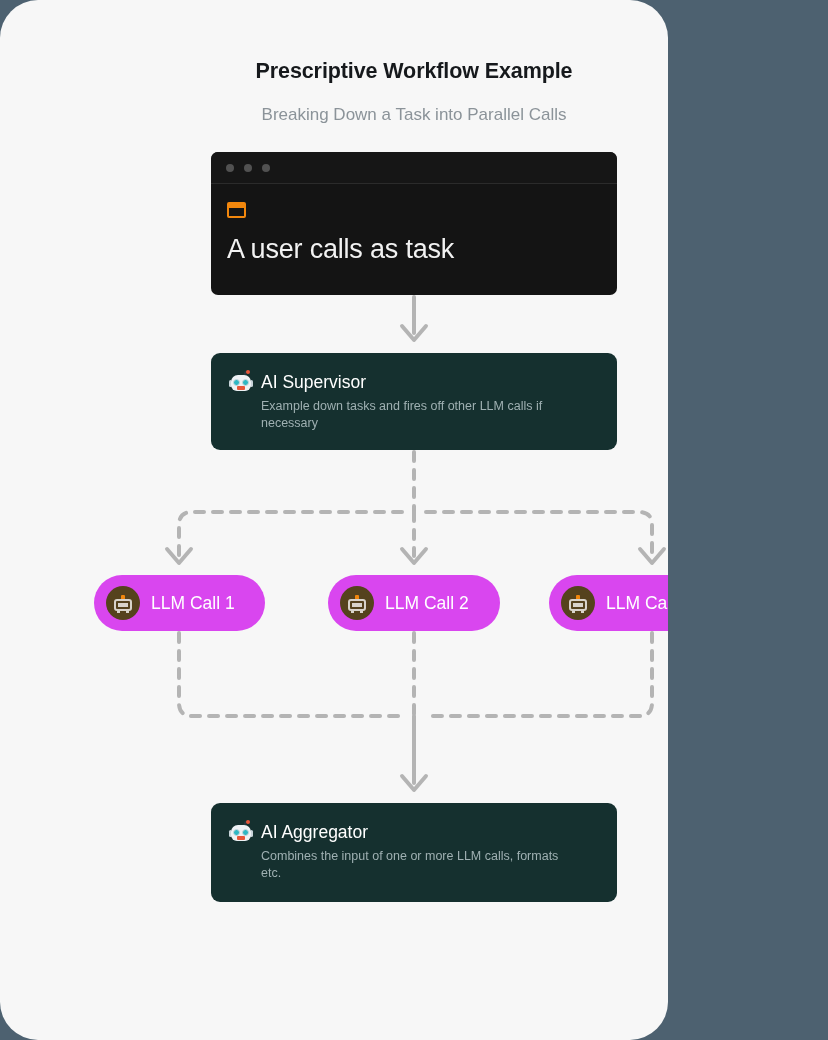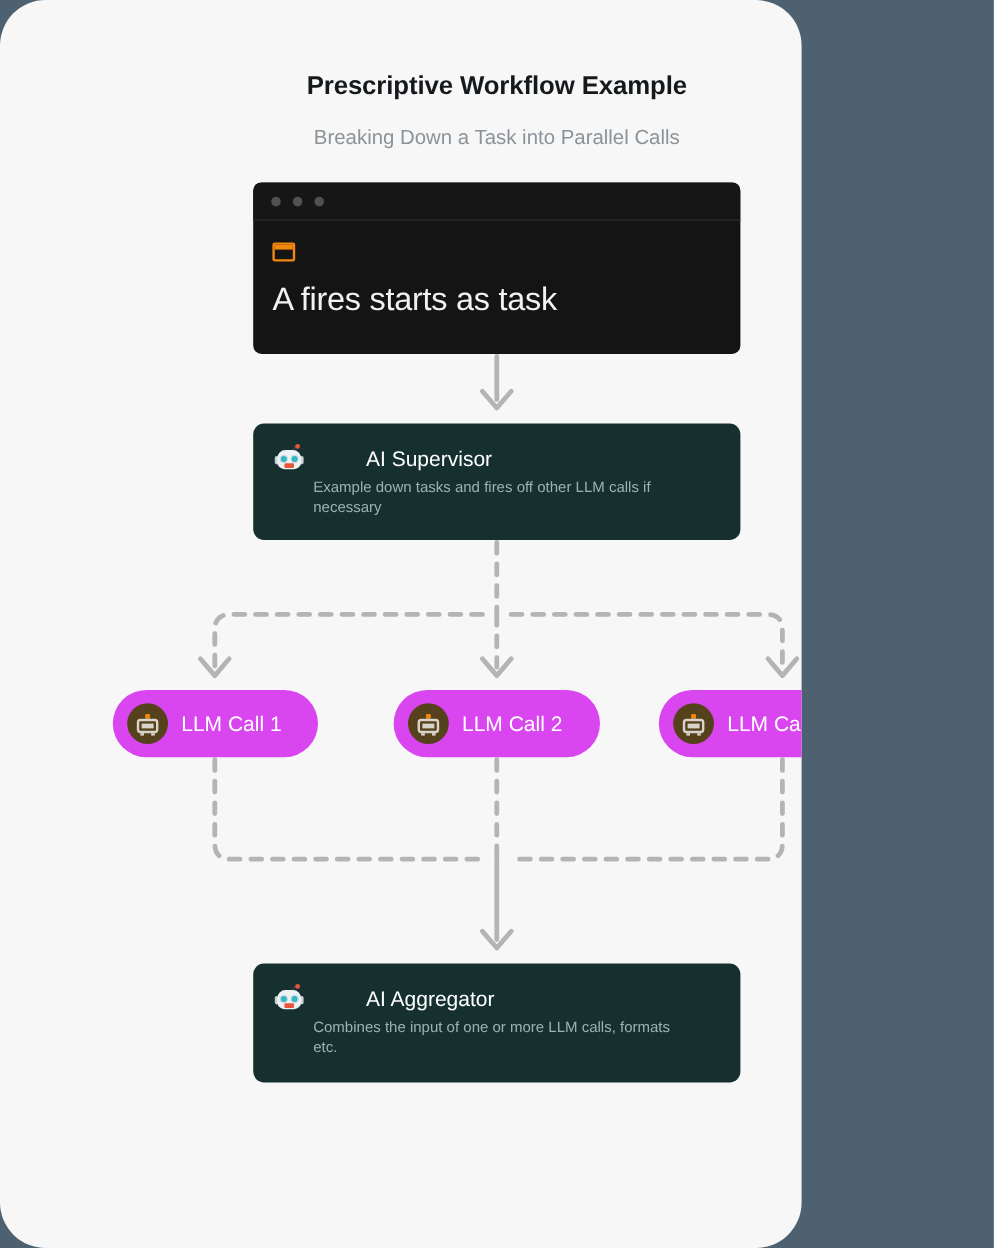--- a/index.html
+++ b/index.html
@@ -113,21 +113,20 @@
   #aggregator-node { top: 803px; height: 99px; }
   .agent-head {
     display: flex;
     align-items: center;
     gap: 9px;
   }
   .agent-name {
     font-size: 17.5px;
     color: #ffffff;
     line-height: 22px;
-    margin-left: 44px;
   }
   .agent-desc {
     margin-top: 5px;
     margin-left: 31px;
     font-size: 12.5px;
     color: #9fb0b2;
     line-height: 17px;
     max-width: 300px;
   }
 
@@ -279,21 +278,21 @@
   </div>
 
   <div class="terminal">
     <div class="terminal-bar">
       <span class="dot"></span>
       <span class="dot"></span>
       <span class="dot"></span>
     </div>
     <div class="terminal-body">
       <div class="win-icon"></div>
-      <div class="terminal-text">A fires starts as task</div>
+      <div class="terminal-text">A user calls as task</div>
     </div>
   </div>
 
   <svg class="conn" viewBox="0 0 828 1040">
     <g fill="none" stroke="#b4b4b4" stroke-width="4" stroke-linecap="round" stroke-linejoin="round">
 
       <path d="M414,297 L414,333"></path>
       <path d="M402,326 L414,340 L426,326"></path>
 
       <path d="M414,452 L414,512" stroke-dasharray="9 9"></path>

